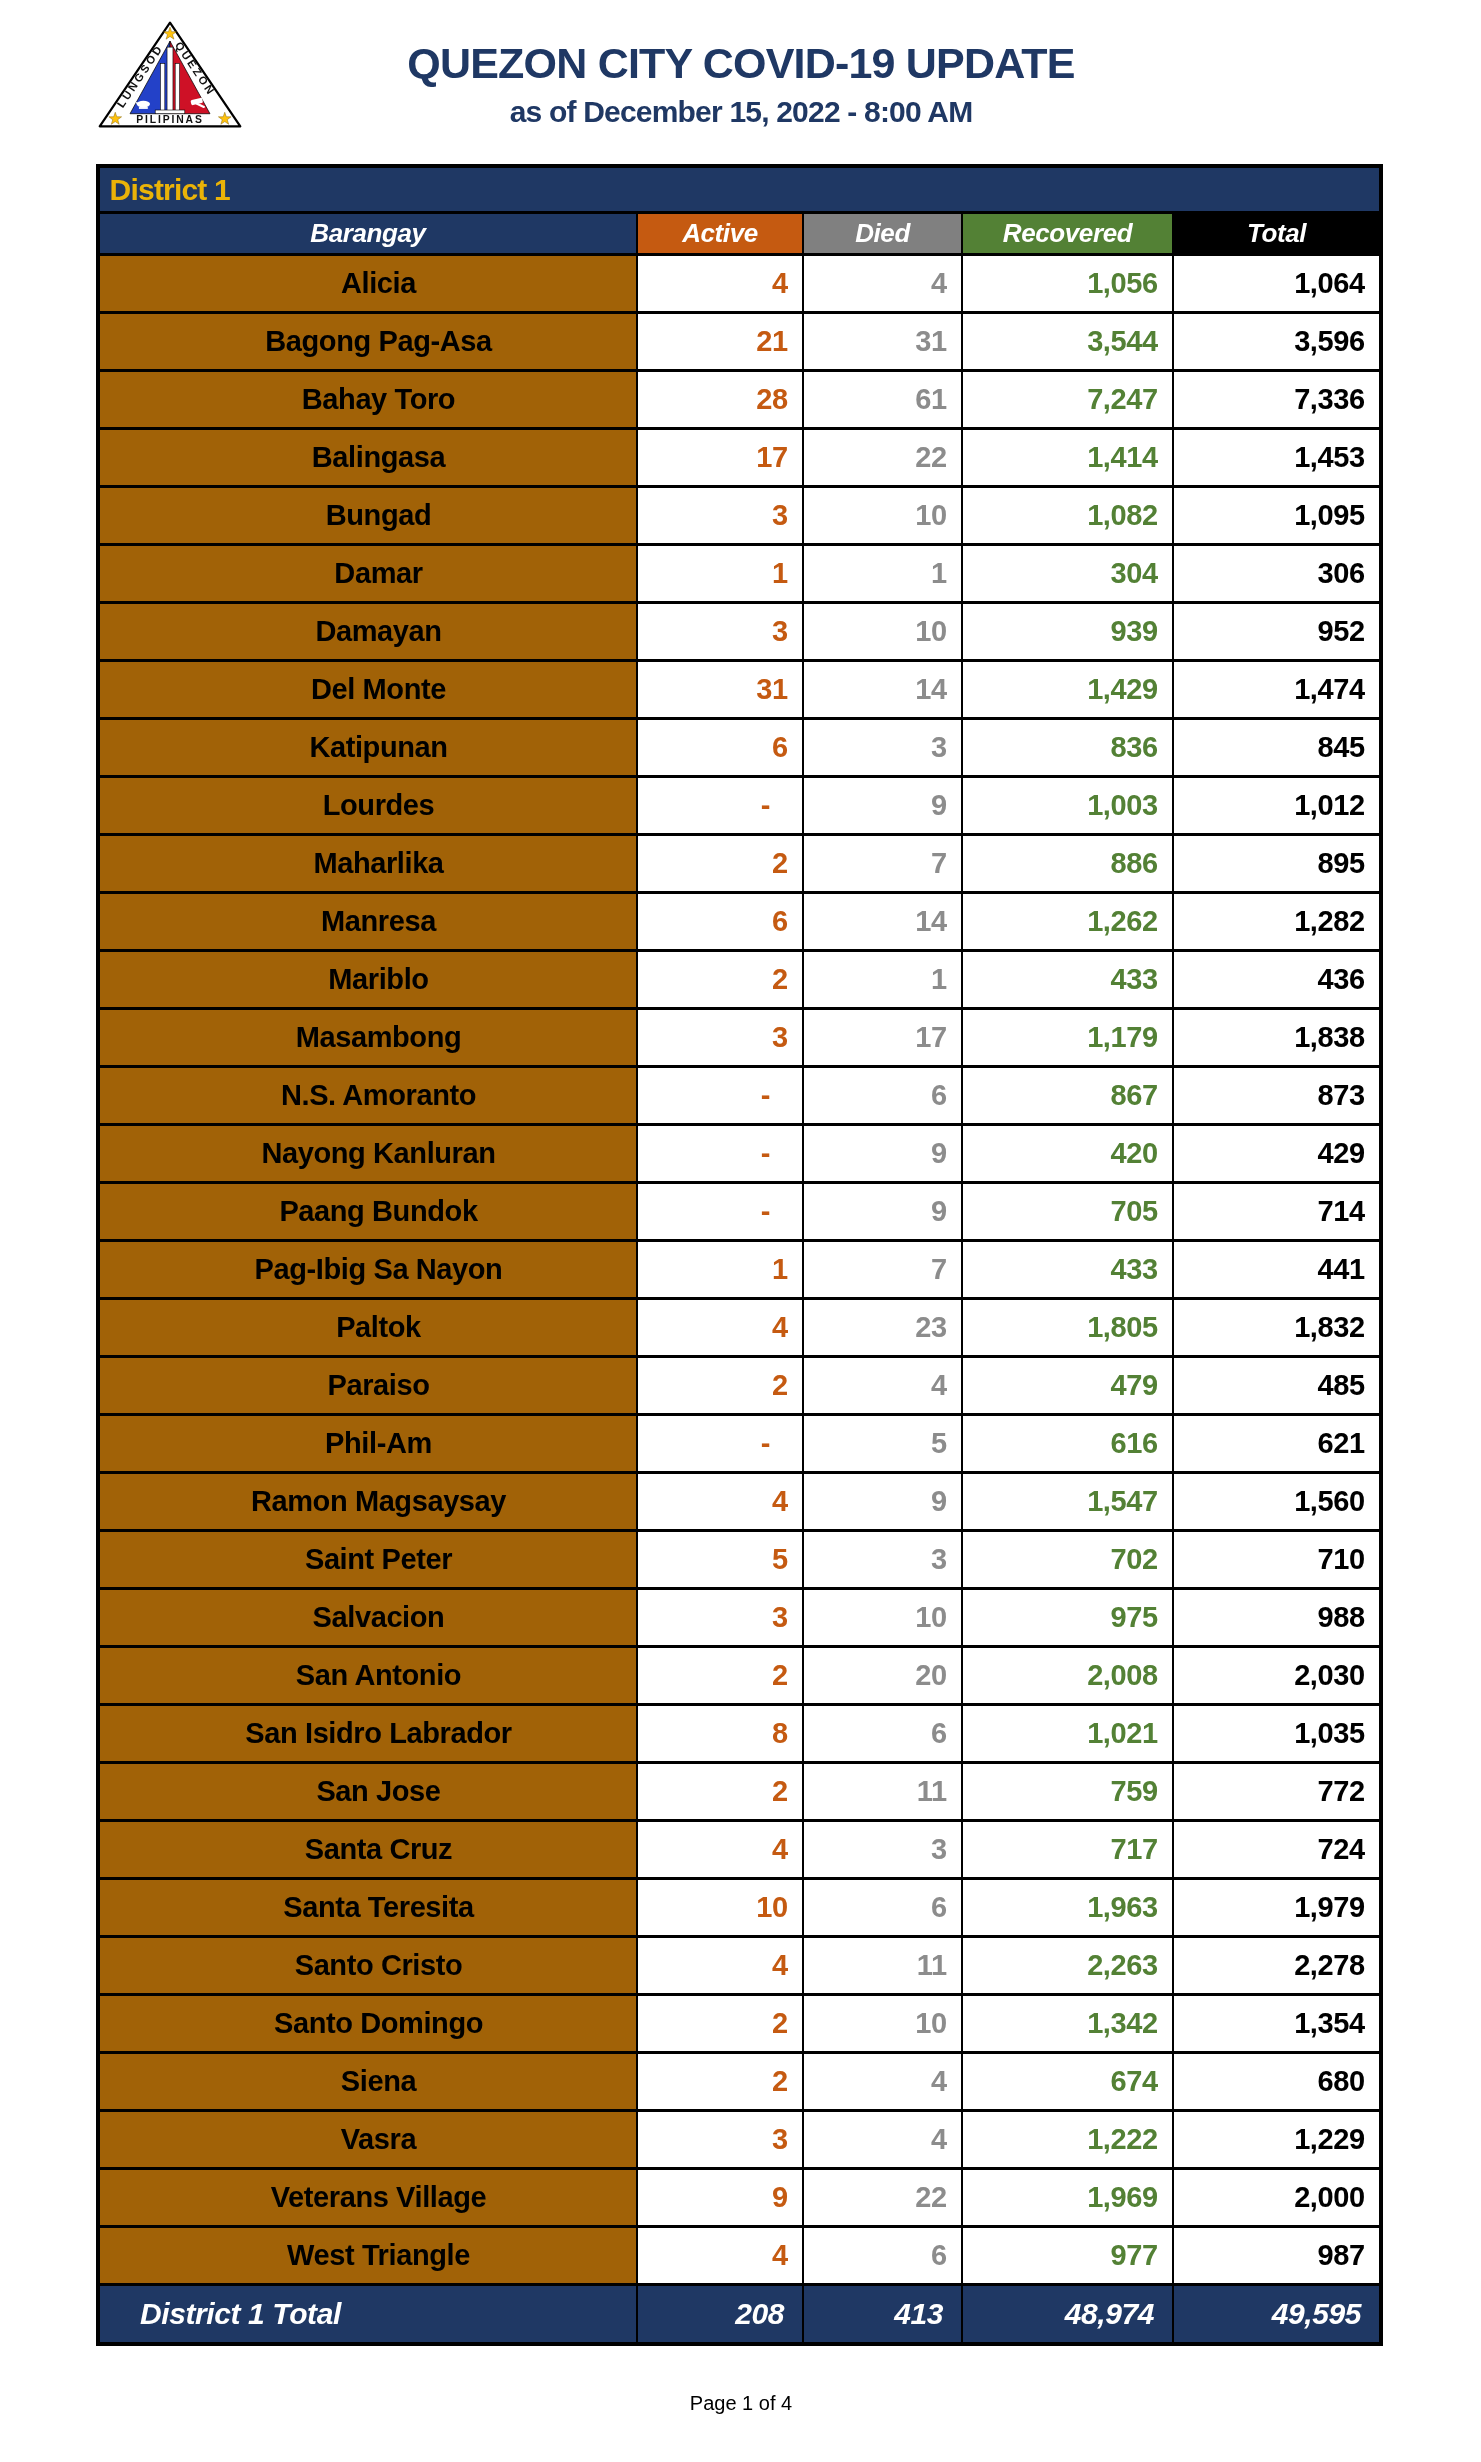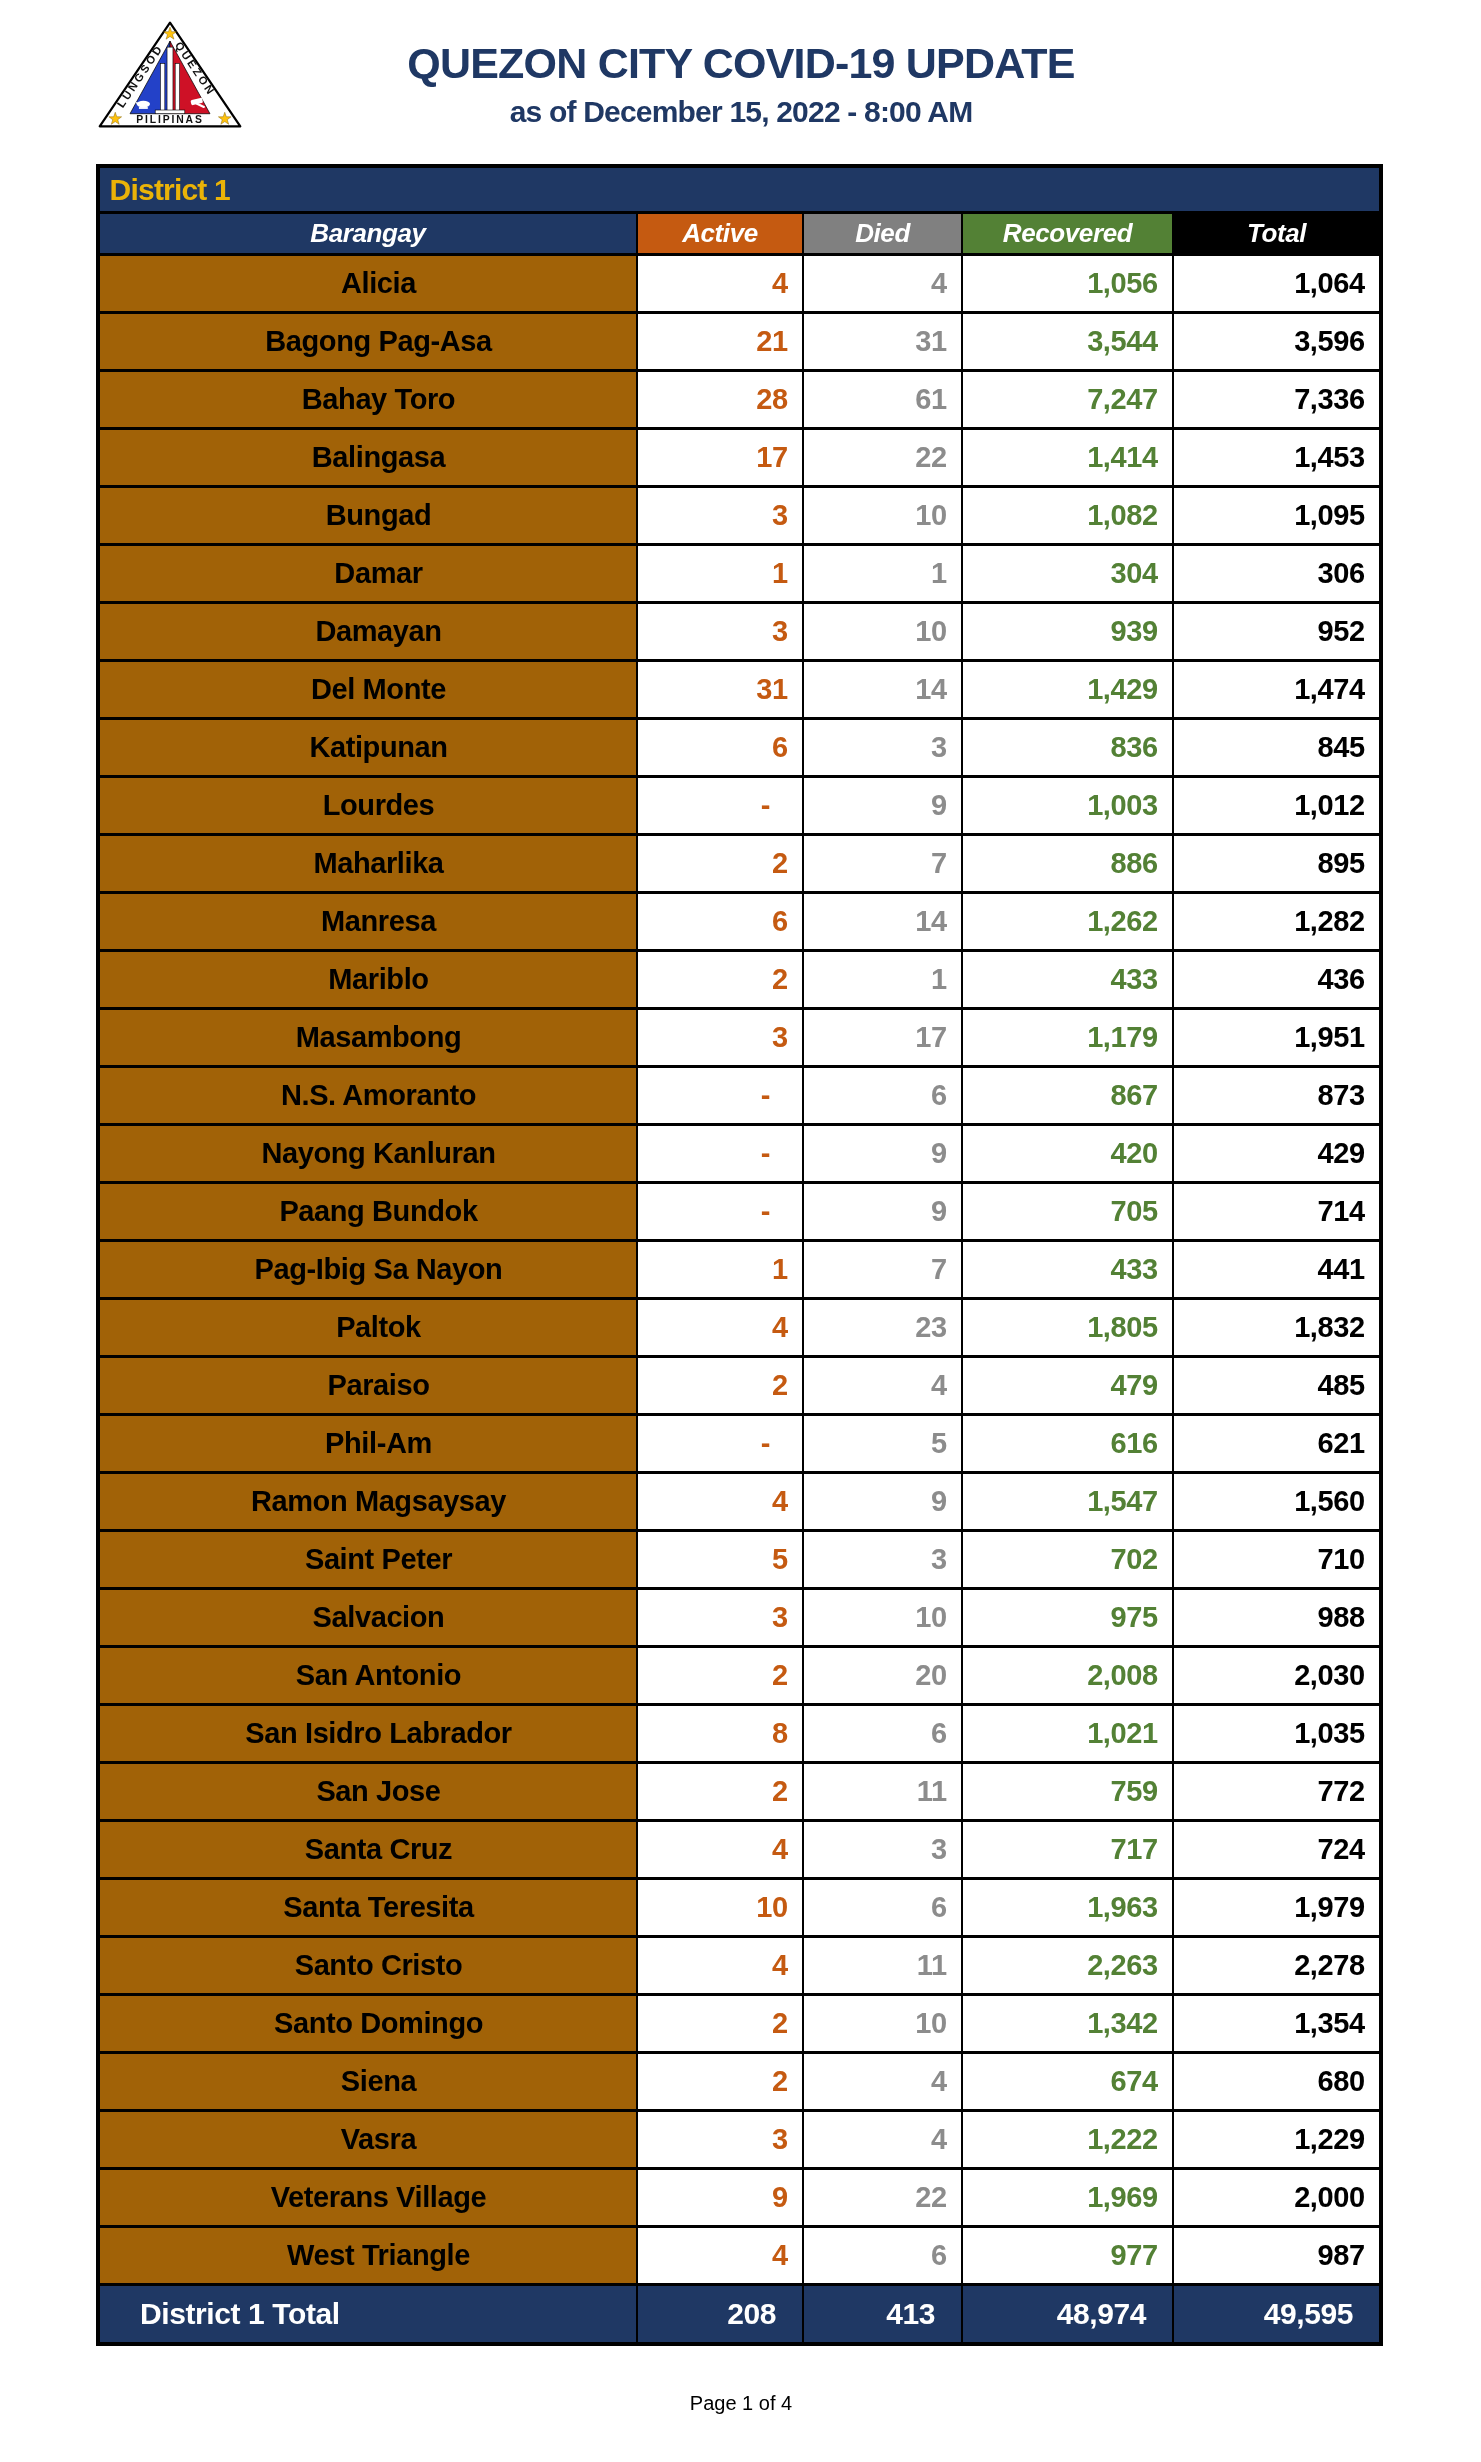--- a/index.html
+++ b/index.html
@@ -50,22 +50,22 @@
   tbody td{height:53px;font-size:29px;font-weight:bold;background:#fff;letter-spacing:-0.4px;}
   td.c-barangay{background:#a16207;color:#000;text-align:center;padding-left:22px;}
   td.c-active{color:#C55A11;text-align:right;padding-right:14.3px;}
   td.c-died{color:#8C8C8C;text-align:right;padding-right:14.3px;}
   td.c-recovered{color:#538135;text-align:right;padding-right:14.3px;}
   td.c-total{color:#000;text-align:right;padding-right:14.3px;}
   td.dash{padding-right:32px;}
 
   tr.total-row td{
     background:#1F3864;color:#fff;height:54px;
-    font-size:30px;font-weight:bold;
-    text-align:right;padding-right:26px;letter-spacing:-0.4px;
+    font-size:30px;font-weight:bold;font-style:italic;
+    text-align:right;padding-right:18px;letter-spacing:-0.4px;
   }
   tr.total-row td.t-label{text-align:left;padding-left:40px;}
 
   
   .pagefoot{
     position:absolute;top:2392px;left:0;width:100%;text-align:center;
     font-size:20px;color:#000;
   }
 
   
@@ -231,21 +231,21 @@
           <td class="c-active">2</td>
           <td class="c-died">1</td>
           <td class="c-recovered">433</td>
           <td class="c-total">436</td>
         </tr>
         <tr>
           <td class="c-barangay">Masambong</td>
           <td class="c-active">3</td>
           <td class="c-died">17</td>
           <td class="c-recovered">1,179</td>
-          <td class="c-total">1,951</td>
+          <td class="c-total">1,838</td>
         </tr>
         <tr>
           <td class="c-barangay">N.S. Amoranto</td>
           <td class="c-active dash">-</td>
           <td class="c-died">6</td>
           <td class="c-recovered">867</td>
           <td class="c-total">873</td>
         </tr>
         <tr>
           <td class="c-barangay">Nayong Kanluran</td>

